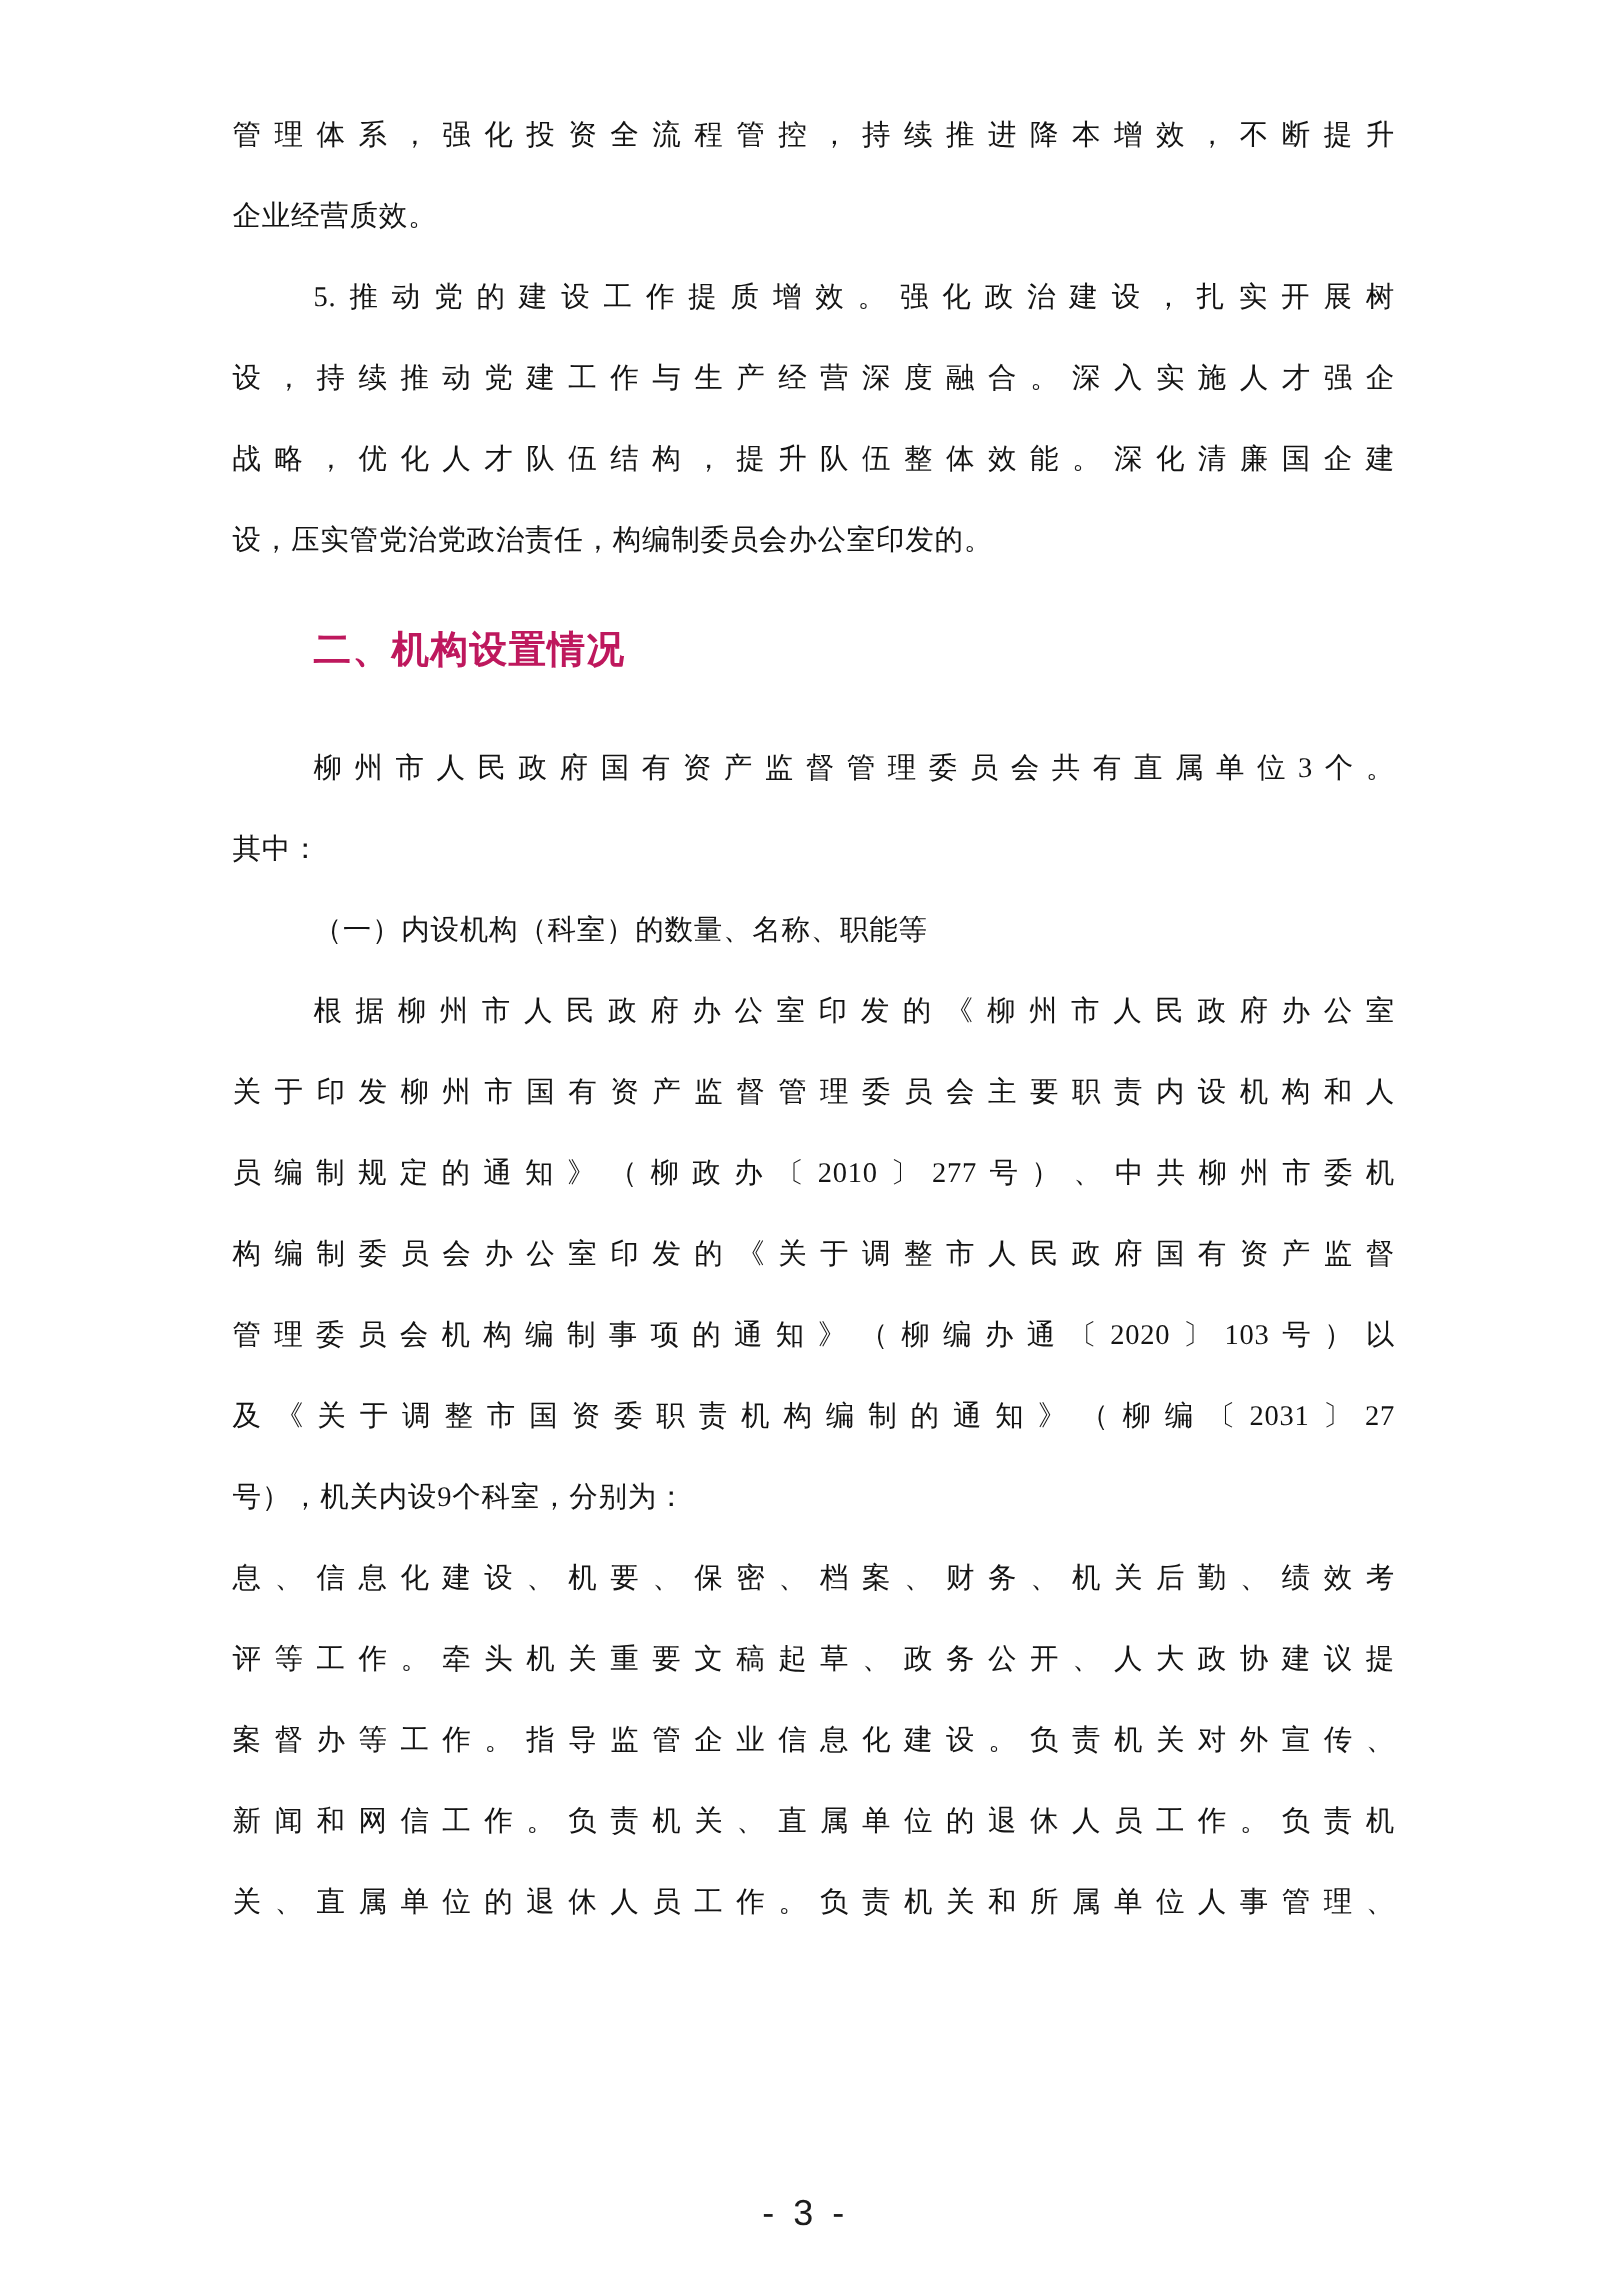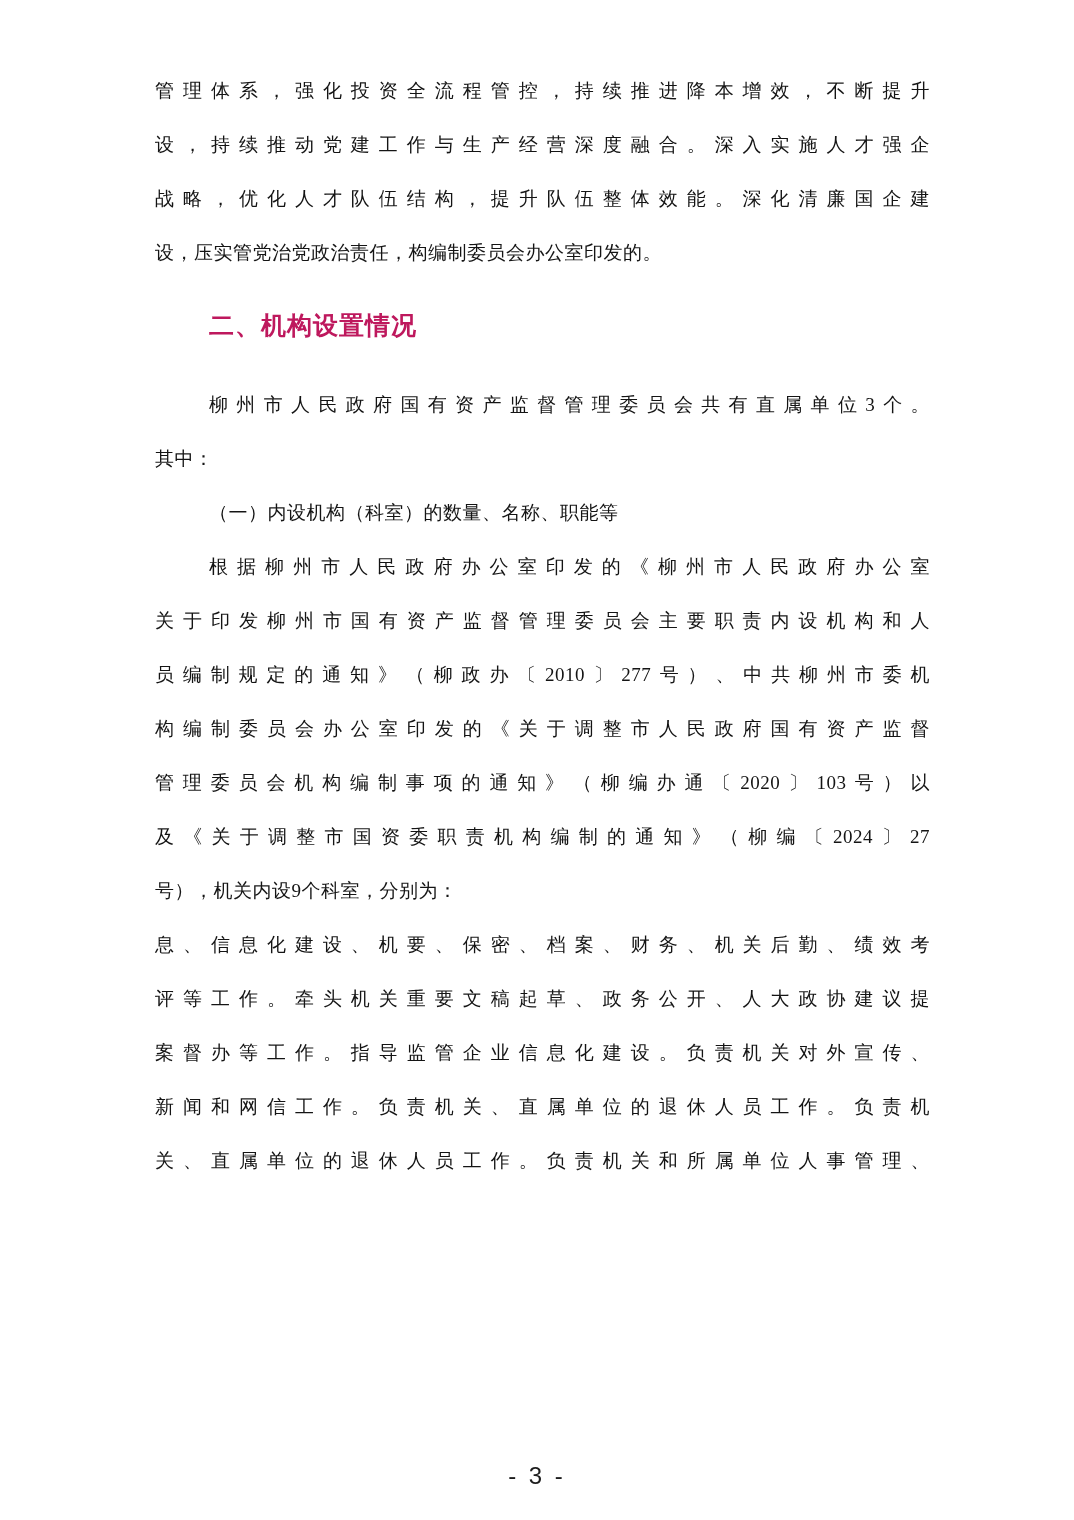--- a/index.html
+++ b/index.html
@@ -56,38 +56,40 @@
     color: #1c1c1c;
   }
 </style>
 </head>
 <body>
 
 <div class="page">
   <div class="doc-body">
 
     <p class="line fill">管理体系，强化投资全流程管控，持续推进降本增效，不断提升</p>
+    <p class="line">企业经营质效。</p>
 
+    <p class="line indent fill">5.推动党的建设工作提质增效。强化政治建设，扎实开展树</p>
     <p class="line fill">设，持续推动党建工作与生产经营深度融合。深入实施人才强企</p>
     <p class="line fill">战略，优化人才队伍结构，提升队伍整体效能。深化清廉国企建</p>
     <p class="line">设，压实管党治党政治责任，构编制委员会办公室印发的。</p>
 
     <h2 class="heading">二、机构设置情况</h2>
 
     <p class="line indent fill">柳州市人民政府国有资产监督管理委员会共有直属单位3个。</p>
     <p class="line">其中：</p>
 
     <p class="line indent">（一）内设机构（科室）的数量、名称、职能等</p>
 
     <p class="line indent fill">根据柳州市人民政府办公室印发的《柳州市人民政府办公室</p>
     <p class="line fill">关于印发柳州市国有资产监督管理委员会主要职责内设机构和人</p>
     <p class="line fill">员编制规定的通知》（柳政办〔2010〕277号）、中共柳州市委机</p>
     <p class="line fill">构编制委员会办公室印发的《关于调整市人民政府国有资产监督</p>
     <p class="line fill">管理委员会机构编制事项的通知》（柳编办通〔2020〕103号）以</p>
-    <p class="line fill">及《关于调整市国资委职责机构编制的通知》（柳编〔2024〕27</p>
+    <p class="line fill">及《关于调整市国资委职责机构编制的通知》（柳编〔2031〕27</p>
     <p class="line">号），机关内设9个科室，分别为：</p>
 
     <p class="line fill">息、信息化建设、机要、保密、档案、财务、机关后勤、绩效考</p>
     <p class="line fill">评等工作。牵头机关重要文稿起草、政务公开、人大政协建议提</p>
     <p class="line fill">案督办等工作。指导监管企业信息化建设。负责机关对外宣传、</p>
     <p class="line fill">新闻和网信工作。负责机关、直属单位的退休人员工作。负责机</p>
     <p class="line fill">关、直属单位的退休人员工作。负责机关和所属单位人事管理、</p>
 
   </div>
 

